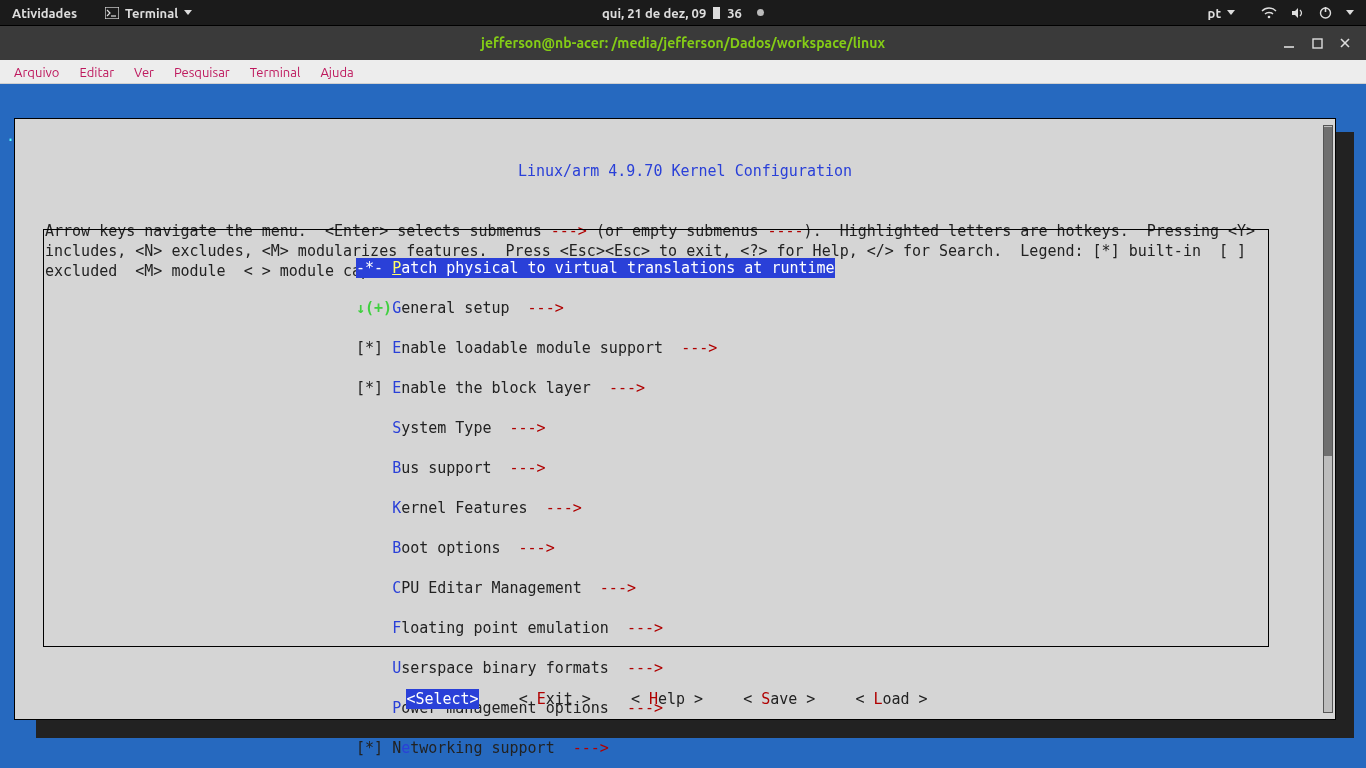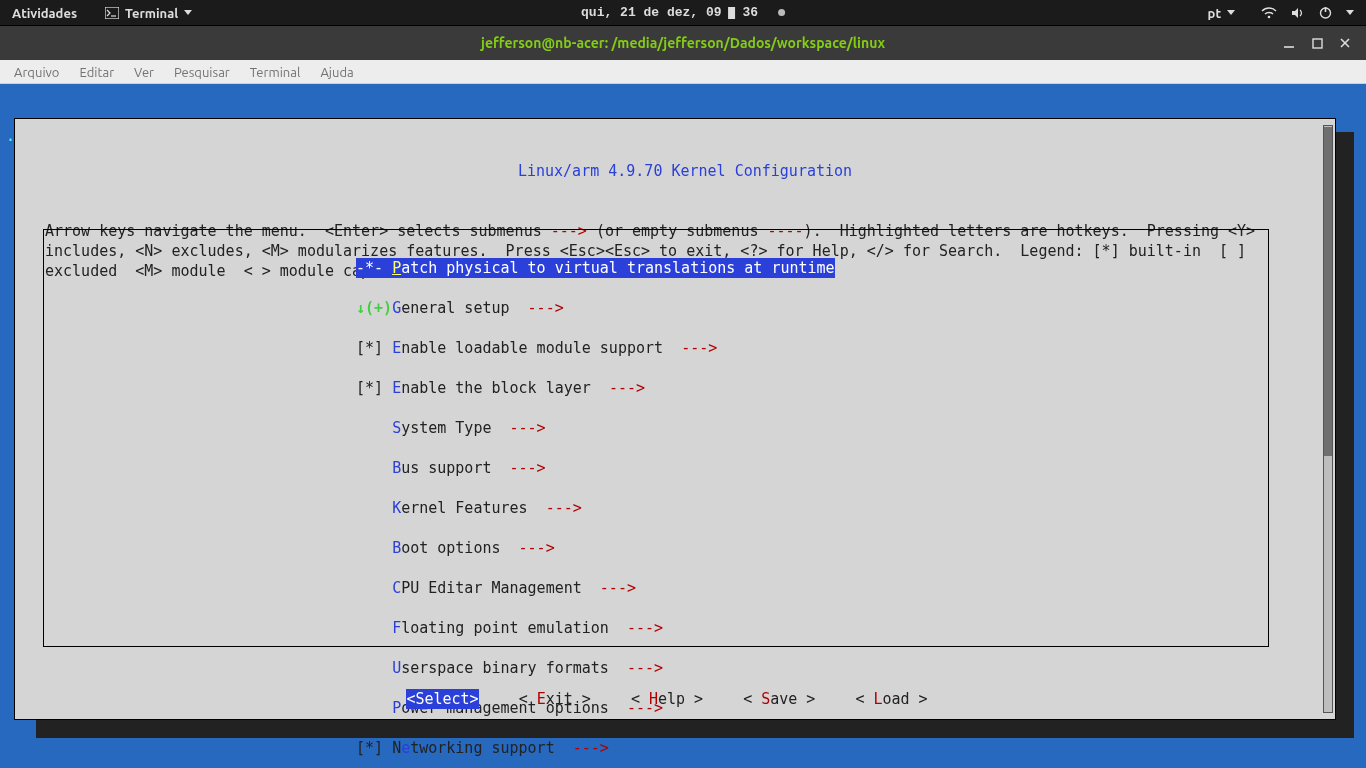--- a/index.html
+++ b/index.html
@@ -9,21 +9,21 @@
   
   .gnome-panel {
     height: 26px;
     background: #1b1b1b;
     display: flex; align-items: center;
     font-size: 13px; font-weight: 600;
     padding: 0 6px;
     border-bottom: 1px solid #000;
   }
   .gp-left { display: flex; align-items: center; gap: 16px; }
-  .gp-center { position: absolute; left: 50%; transform: translateX(-50%); display: flex; align-items: flex-start; gap: 6px; font-family: Liberation Mono, monospace; }
+  .gp-center { position: absolute; left: 50%; transform: translateX(-50%); display: flex; align-items: flex-start; gap: 6px; }
   .gp-right { margin-left: auto; display: flex; align-items: center; gap: 14px; }
   .gp-item { display: flex; align-items: center; gap: 6px; padding: 0 6px; }
   .gp-dot { width: 7px; height: 7px; background: #bbb; border-radius: 50%; display: inline-block; }
   .chev-down { display:inline-block; width:0; height:0; border-left:4px solid transparent; border-right:4px solid transparent; border-top:5px solid #ddd; }
   .icon-svg { display:block; }
 
   
   .window {
     position: absolute; left: 0; top: 26px; width: 1366px; height: 742px;
     background: #f2f2f2;
@@ -31,21 +31,21 @@
   .titlebar {
     height: 34px; background: #3a3a3a; color: #84cc16;
     display: flex; align-items: center; justify-content: center;
     position: relative;
     font-size: 14px; font-weight: 600;
   }
   .win-ctrls { position: absolute; right: 6px; top: 0; height: 34px; display: flex; align-items: center; gap: 14px; padding-right: 8px;}
   .win-ctrl { width: 14px; height: 14px; display: flex; align-items: center; justify-content: center; color: #ddd; cursor: pointer; }
 
   .menubar {
-    height: 24px; background: #ededed; color: #737373;
+    height: 24px; background: #ededed; color: #be185d;
     display: flex; align-items: center; gap: 4px;
     padding: 0 6px; font-size: 13px;
     border-bottom: 1px solid #d0d0d0;
   }
   .menubar .m { padding: 2px 8px; }
 
   
   .term {
     position: absolute; left: 0; top: 58px; right: 0; bottom: 0;
     background: #2669bf;

